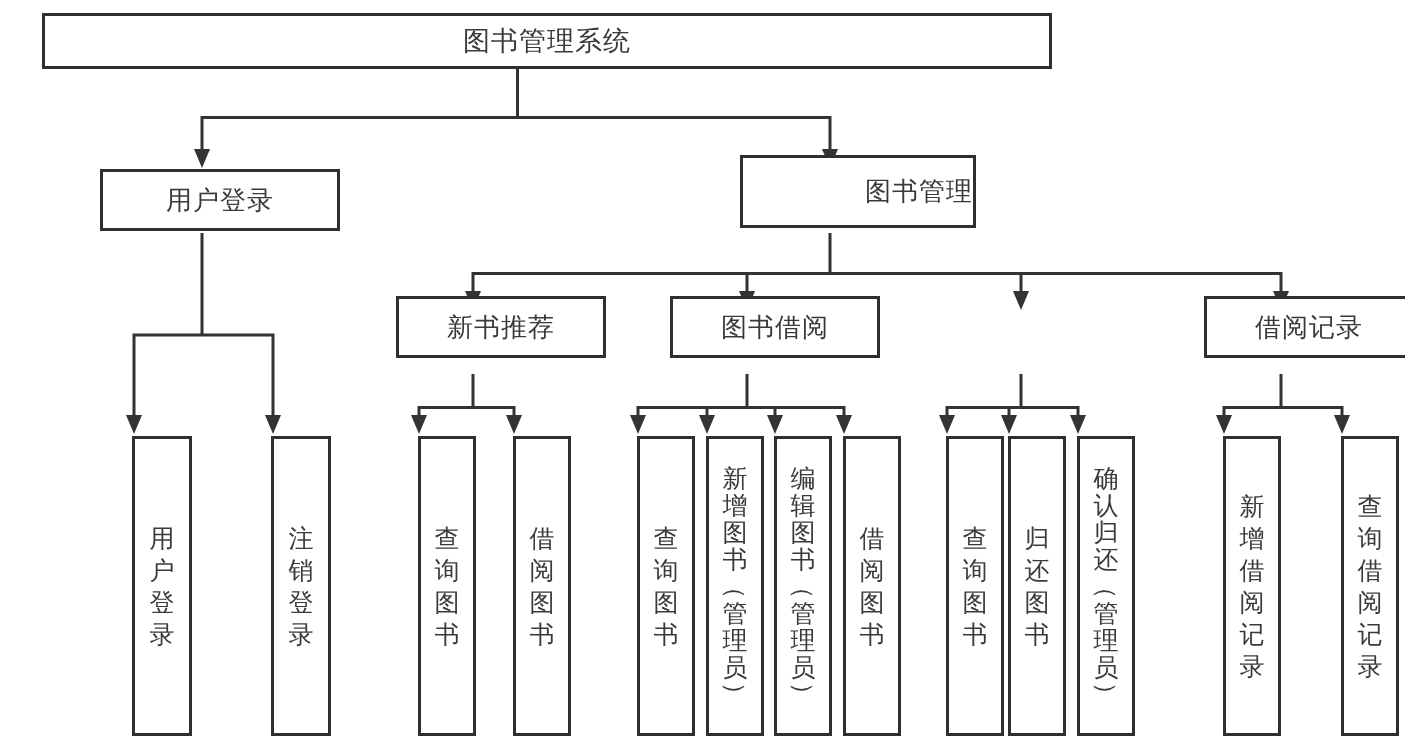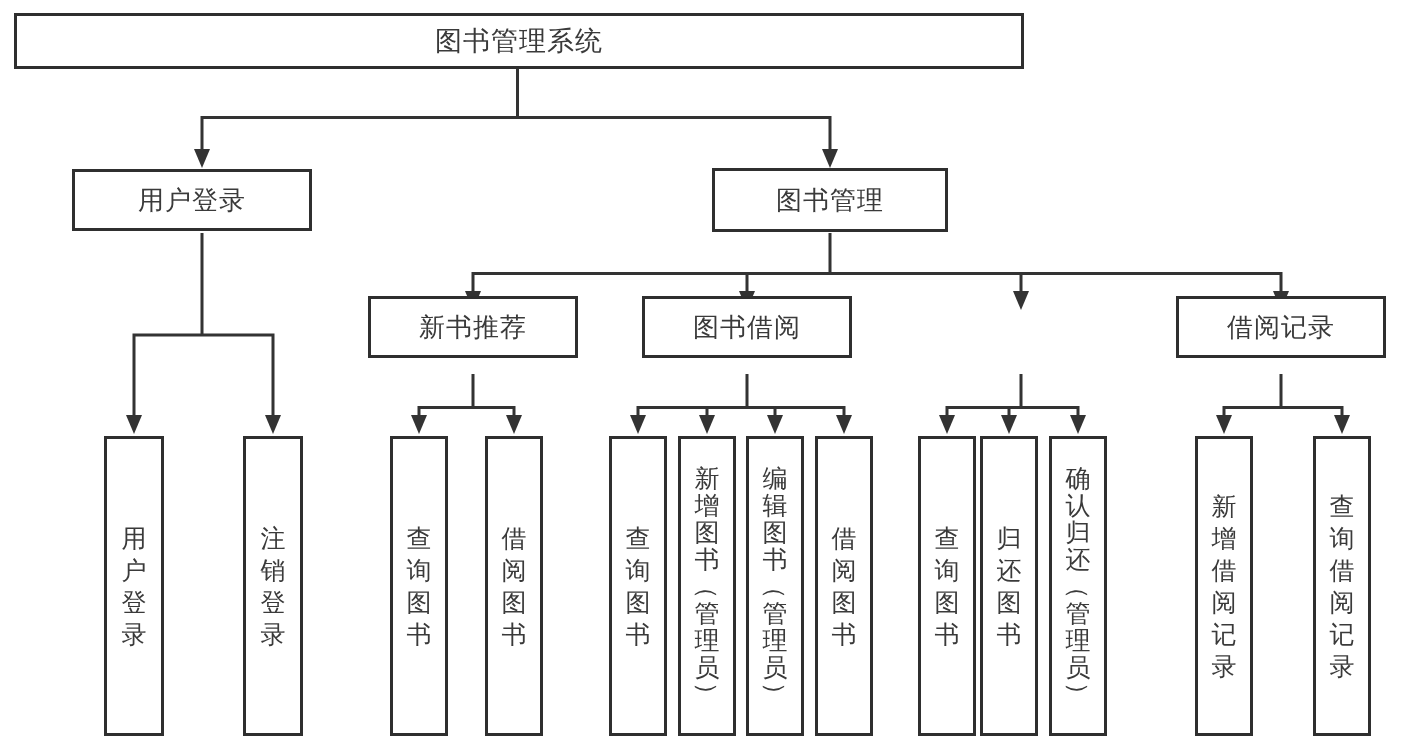--- a/index.html
+++ b/index.html
@@ -8,25 +8,25 @@
     font-family:"Liberation Sans","DejaVu Sans",sans-serif;
     color:var(--text,#3a3a3a); overflow:hidden;
   }
   .wires { position:absolute; left:0; top:0; width:1405px; height:747px; }
   .wires path { stroke:var(--line,#333333); stroke-width:3; fill:none; }
   .wires polygon { fill:var(--line,#333333); }
   .box {
     position:absolute; box-sizing:border-box;
     border:3px solid var(--border,#2f2f2f); background:#ffffff;
     display:flex; align-items:center; justify-content:center;
-    font-size:26px; letter-spacing:1px; z-index:2;
+    font-size:26px; letter-spacing:1px; z-index:2;margin-left:28px;
   }
   .box.root { left:14px; top:13px; width:1010px; height:56px; font-size:27px; }
   .l2-1 { left:72px;  top:169px; width:240px; height:62px; }
-  .l2-2 { left:712px; top:168px; width:236px; height:64px; }
+  .l2-2 { left:712px; top:155px; width:236px; height:73px;justify-content:flex-end; }
   .l3   { top:296px; height:62px; width:210px; }
   .l3-1 { left:368px; }
   .l3-2 { left:642px; }
   .l3-3 { left:916px; }
   .l3-4 { left:1176px; }
   .leaf {
     top:436px; height:300px; width:58px;
     flex-direction:column; justify-content:center;
     letter-spacing:0; font-size:25px; padding:4px 0;
   }

